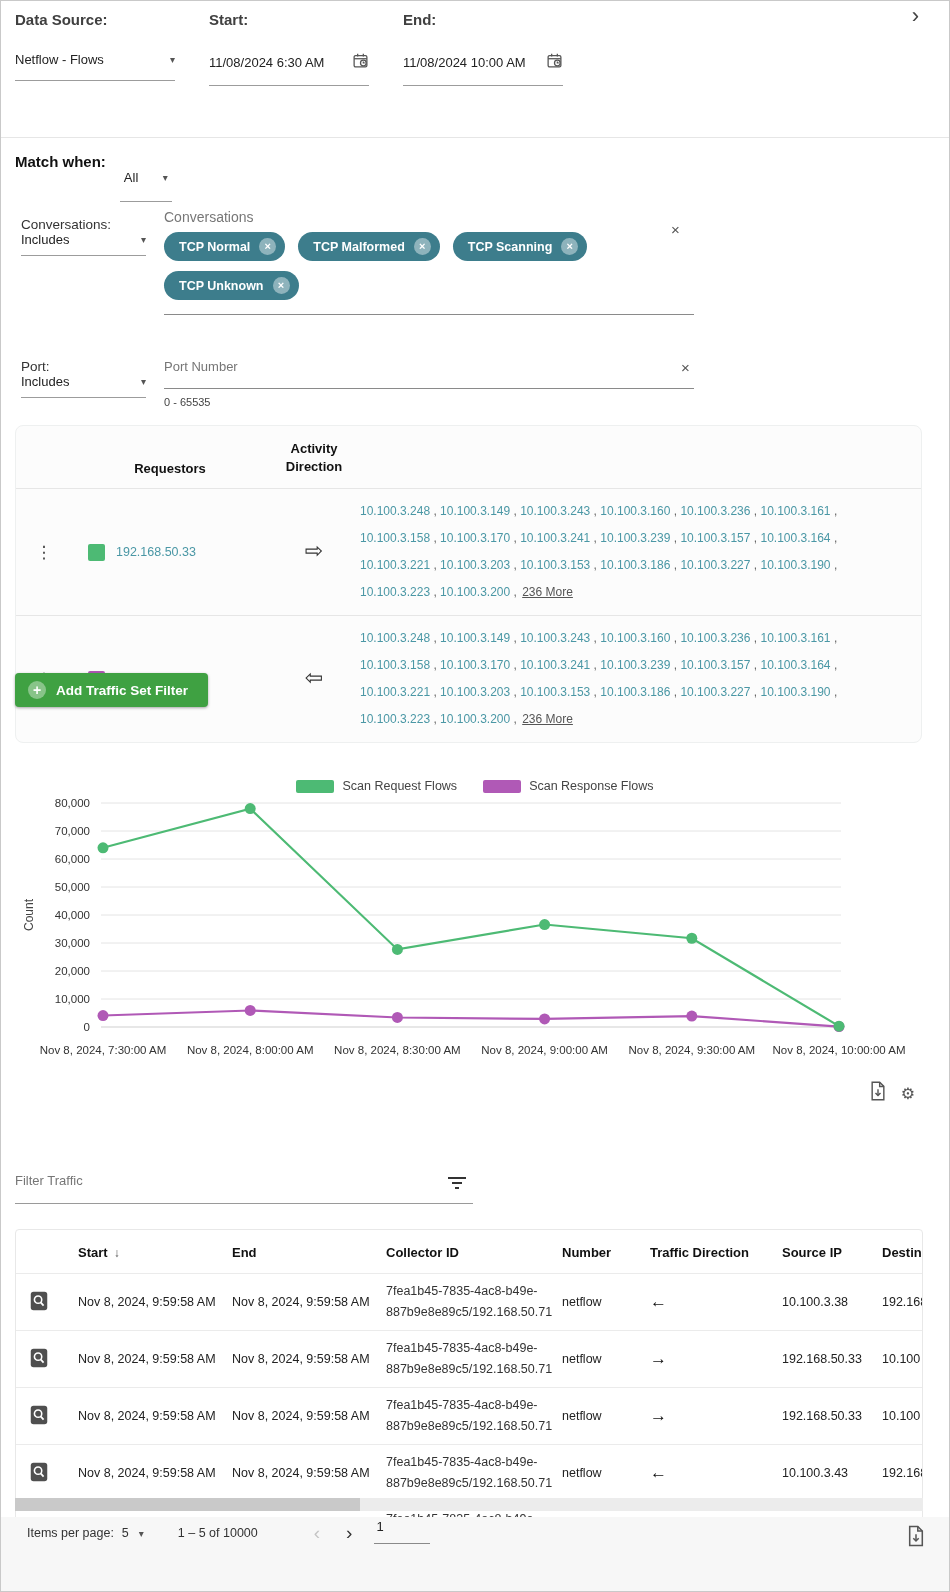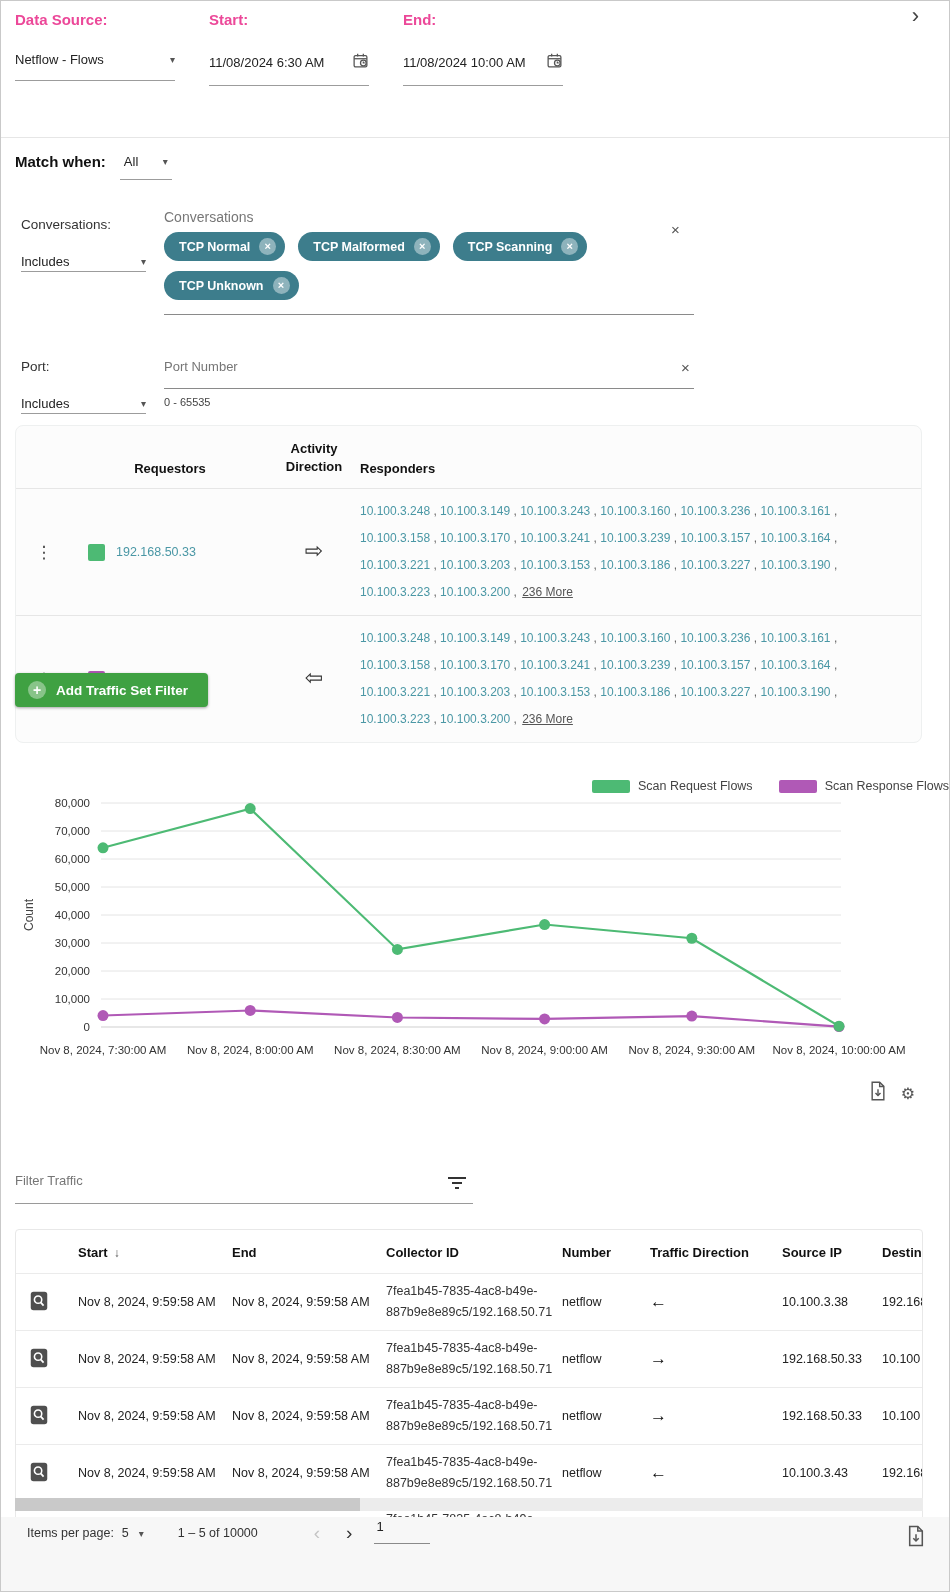--- a/index.html
+++ b/index.html
@@ -4,37 +4,37 @@
 <style>
   html,body{margin:0;padding:0;background:#fff;}
   .page{position:relative;width:950px;height:1592px;background:#fff;border:1px solid #c9c9c9;
         box-sizing:border-box;overflow:hidden;font-family:"Liberation Sans",sans-serif;color:#212121;}
   .caret{font-size:10px;color:#555;margin-left:10px;}
   
   .top-chevron{position:absolute;top:2px;right:30px;font-size:22px;color:#444;cursor:pointer;}
   .top-bar{position:absolute;left:14px;top:10px;display:flex;}
   .tb-col{width:194px;}
   .tb-col.c3{width:auto;}
-  .tb-label{font-weight:bold;font-size:15px;color:#ec4899;}
+  .tb-label{font-weight:bold;font-size:15px;color:#404040;}
   .tb-field{margin-top:24px;width:160px;display:flex;justify-content:space-between;align-items:center;
             font-size:13px;color:#222;padding-bottom:13px;border-bottom:1px solid #9c9c9c;cursor:pointer;}
   .divider{position:absolute;left:0;top:136px;width:100%;border-top:1px solid #e6e6e6;}
   
   .match-when{position:absolute;left:14px;top:152px;display:flex;align-items:flex-start;}
   .mw-label{font-weight:bold;font-size:15px;color:#111;}
   .mw-select{display:inline-flex;align-items:center;margin-left:14px;font-size:13px;color:#222;
-             border-bottom:1px solid #9c9c9c;padding:1px 4px 10px 4px;min-width:44px;justify-content:space-between;cursor:pointer;}
+             border-bottom:1px solid #9c9c9c;padding:1px 4px 16px 4px;min-width:44px;justify-content:space-between;cursor:pointer;margin-top:16px;}
   
   .filter-row{position:absolute;left:20px;width:700px;}
   .conv-row{top:208px;}
   .port-row{top:350px;}
   .fr-left{position:absolute;left:0;top:8px;width:130px;}
   .fr-label{font-size:13.5px;color:#333;}
-  .fr-op{margin-top:22px;display:flex;justify-content:space-between;align-items:center;font-size:13px;color:#222;
-         border-bottom:1px solid #9c9c9c;padding-bottom:2px;width:125px;cursor:pointer;}
+  .fr-op{margin-top:0;display:flex;justify-content:space-between;align-items:center;font-size:13px;color:#222;
+         border-bottom:1px solid #9c9c9c;padding-bottom:8px;width:125px;cursor:pointer;}
   .fr-field{margin-left:143px;width:530px;}
   .fr-field-label{font-size:14px;color:#777;}
   .chips{margin-top:7px;display:flex;flex-wrap:wrap;gap:10px 13px;}
   .chip{display:inline-flex;align-items:center;gap:9px;background:#3d7d8c;color:#fff;font-weight:bold;
         font-size:12.5px;padding:6px 9px 6px 15px;border-radius:16px;cursor:pointer;}
   .chip-x{width:17px;height:17px;border-radius:50%;background:rgba(255,255,255,.42);color:#fff;
           font-size:11px;line-height:17px;text-align:center;font-weight:bold;cursor:pointer;}
   .fr-underline{margin-top:14px;border-bottom:1px solid #8a8a8a;}
   .clear-x{position:absolute;font-size:15px;color:#555;cursor:pointer;}
   .conv-row .clear-x{left:650px;top:12px;}
@@ -57,21 +57,21 @@
   .resp-list{font-size:12px;line-height:27px;color:#4a97a5;}
   .resp-list .sep{color:#666;}
   .more{font-size:12px;color:#555;text-decoration:underline;cursor:pointer;margin-left:2px;}
   
   .add-btn{position:absolute;left:14px;top:672px;display:inline-flex;align-items:center;gap:10px;
            background:#3fa142;color:#fff;font-weight:bold;font-size:13.5px;padding:8px 20px 8px 13px;
            border-radius:4px;box-shadow:0 1px 3px rgba(0,0,0,.35);cursor:pointer;border:none;}
   .plus{width:18px;height:18px;border-radius:50%;background:rgba(255,255,255,.38);color:#fff;
         font-size:14px;line-height:18px;text-align:center;font-weight:bold;}
   
-  .legend{position:absolute;left:0;top:778px;width:100%;display:flex;justify-content:flex-end;gap:26px;
+  .legend{position:absolute;left:0;top:778px;width:100%;display:flex;justify-content:center;gap:26px;
           align-items:center;font-size:12.5px;color:#444;}
   .legend-item{display:flex;align-items:center;gap:8px;cursor:pointer;}
   .legend .sw{width:38px;height:13px;border-radius:2px;}
   #chart-svg{position:absolute;left:2px;top:794px;}
   .chart-icons{position:absolute;top:1080px;right:34px;display:flex;gap:14px;align-items:center;}
   .gear{font-size:16px;color:#555;cursor:pointer;}
   
   .filter-traffic{position:absolute;left:14px;top:1170px;width:458px;border-bottom:1px solid #9a9a9a;
                   padding-bottom:14px;}
   .ft-ph{font-size:13px;color:#767676;text-align:right;}
@@ -219,21 +219,20 @@
   </div>
 
   <div class="ts-table">
     <div class="ts-head">
       <div class="c-menu"></div>
       <div class="c-req">Requestors</div>
       <div class="c-dir">
         <div>Activity</div>
         <div>Direction</div>
       </div>
-      <div class="c-resp">Responders</div>
     </div>
     <div class="ts-row">
       <div class="c-menu"><span class="dots">⋮</span></div>
       <div class="c-req">
         <span class="swatch" style="background: rgb(77, 186, 116);"></span>
         <span class="req-ip">192.168.50.33</span>
       </div>
       <div class="c-dir"><span class="dir-arrow">⇨</span></div>
       <div class="c-resp resp-list">
         <span><span class="ip">10.100.3.248</span><span class="sep"> , </span><span class="ip">10.100.3.149</span><span class="sep"> , </span><span class="ip">10.100.3.243</span><span class="sep"> , </span><span class="ip">10.100.3.160</span><span class="sep"> , </span><span class="ip">10.100.3.236</span><span class="sep"> , </span><span class="ip">10.100.3.161</span><span class="sep"> , </span><span class="ip">10.100.3.158</span><span class="sep"> , </span><span class="ip">10.100.3.170</span><span class="sep"> , </span><span class="ip">10.100.3.241</span><span class="sep"> , </span><span class="ip">10.100.3.239</span><span class="sep"> , </span><span class="ip">10.100.3.157</span><span class="sep"> , </span><span class="ip">10.100.3.164</span><span class="sep"> , </span><span class="ip">10.100.3.221</span><span class="sep"> , </span><span class="ip">10.100.3.203</span><span class="sep"> , </span><span class="ip">10.100.3.153</span><span class="sep"> , </span><span class="ip">10.100.3.186</span><span class="sep"> , </span><span class="ip">10.100.3.227</span><span class="sep"> , </span><span class="ip">10.100.3.190</span><span class="sep"> , </span><span class="ip">10.100.3.223</span><span class="sep"> , </span><span class="ip">10.100.3.200</span><span class="sep"> , </span></span><a class="more">236 More</a>

